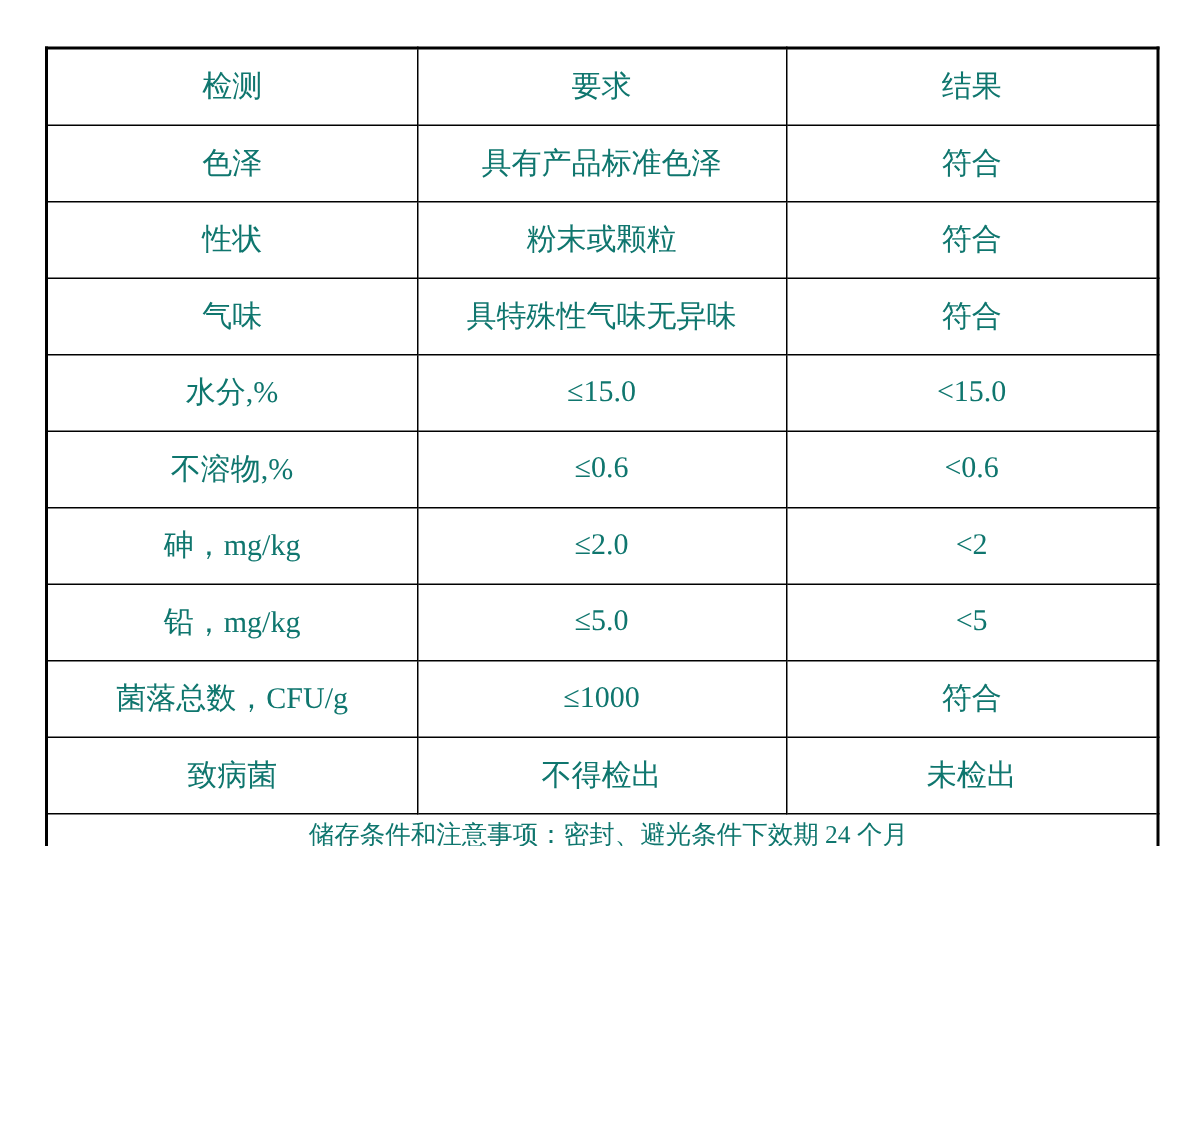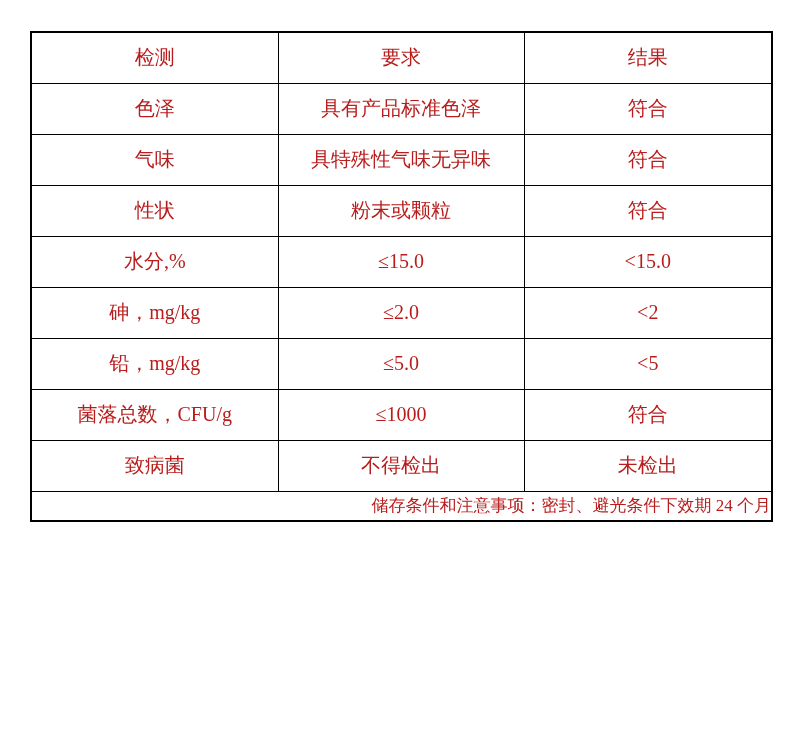--- a/index.html
+++ b/index.html
@@ -5,21 +5,21 @@
   html, body {
     margin: 0;
     padding: 0;
     background: #ffffff;
   }
   .page {
     position: relative;
     width: 800px;
     height: 564px;
     background: #ffffff;
-    color: #b91c1c;
+    color: #0f766e;
     font-family: "Liberation Serif", "DejaVu Serif", serif;
     overflow: hidden;
   }
   table.qc-table {
     position: absolute;
     left: 30px;
     top: 31px;
     width: 741px;
     border-collapse: collapse;
     table-layout: fixed;
@@ -33,21 +33,21 @@
     font-size: 20px;
     font-weight: normal;
     padding: 0;
     overflow: hidden;
     white-space: nowrap;
   }
   table.qc-table thead tr { height: 51px; }
   table.qc-table tbody tr { height: 51px; margin-top: 48px; }
   table.qc-table tfoot tr { height: 30px; }
   table.qc-table tfoot td {
-    text-align: right;
+    text-align: center;
     font-size: 17px;
     padding-left: 8px;
     font-weight: 500;
   }
   col.c1 { width: 247px; }
   col.c2 { width: 246px; }
   col.c3 { width: 248px; }
 </style>
 </head>
 <body>
@@ -67,38 +67,43 @@
       </tr>
     </thead>
     <tbody id="rows">
   <tr>
     <td>色泽</td>
     <td>具有产品标准色泽</td>
     <td>符合</td>
   </tr>
 
   <tr>
-    <td>气味</td>
-    <td>具特殊性气味无异味</td>
+    <td>性状</td>
+    <td>粉末或颗粒</td>
     <td>符合</td>
   </tr>
 
   <tr>
-    <td>性状</td>
-    <td>粉末或颗粒</td>
+    <td>气味</td>
+    <td>具特殊性气味无异味</td>
     <td>符合</td>
   </tr>
 
 
   <tr>
     <td>水分,%</td>
     <td>≤15.0</td>
     <td>&lt;15.0</td>
   </tr>
 
+  <tr>
+    <td>不溶物,%</td>
+    <td>≤0.6</td>
+    <td>&lt;0.6</td>
+  </tr>
 
   <tr>
     <td>砷，mg/kg</td>
     <td>≤2.0</td>
     <td>&lt;2</td>
   </tr>
 
   <tr>
     <td>铅，mg/kg</td>
     <td>≤5.0</td>

